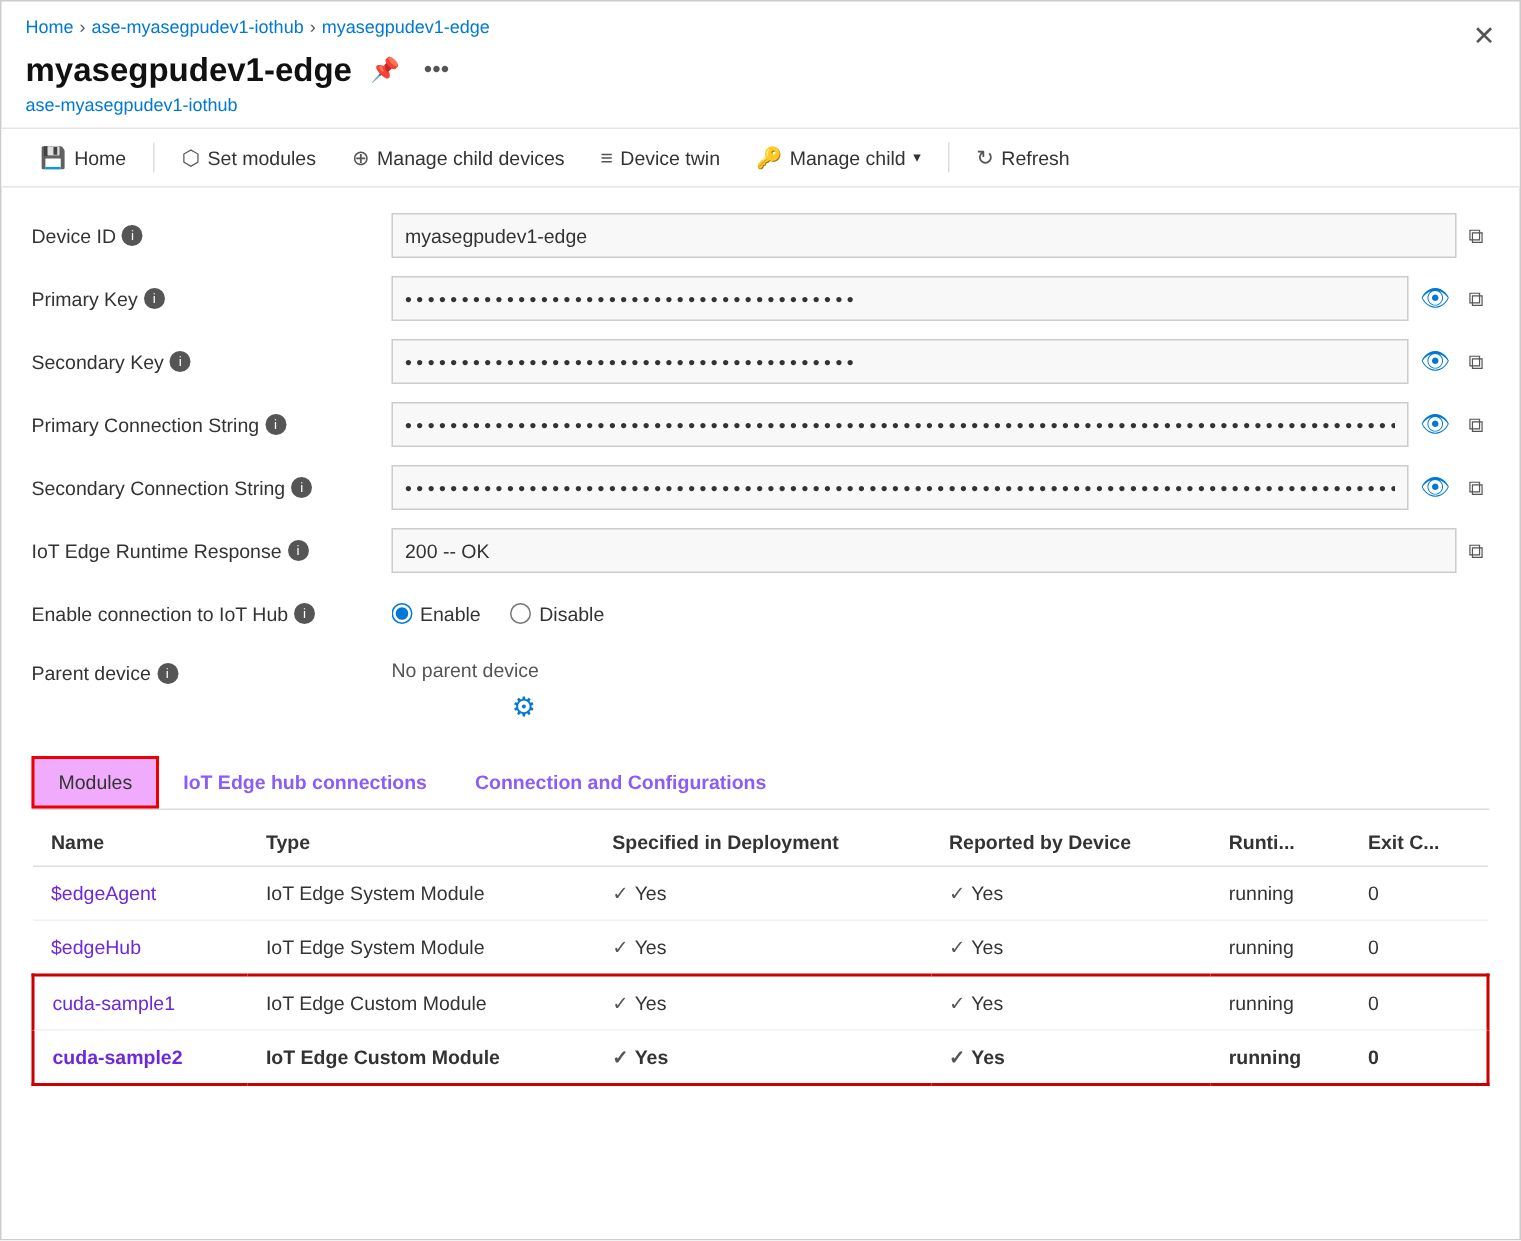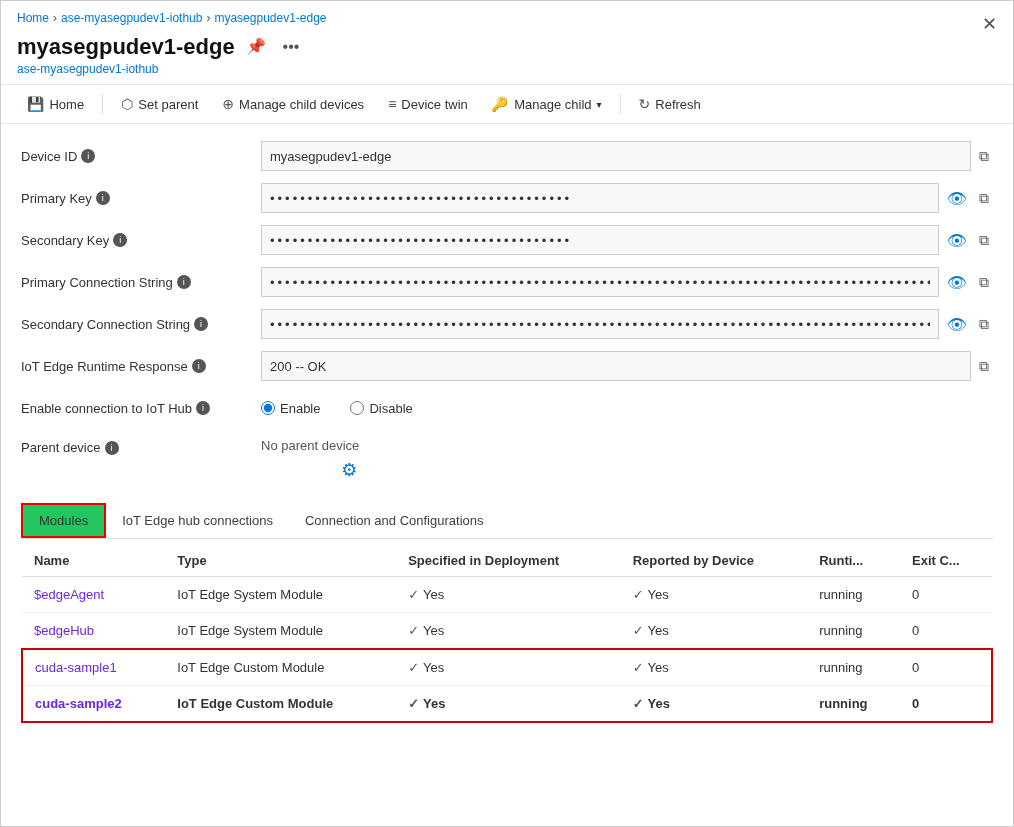--- a/index.html
+++ b/index.html
@@ -31,32 +31,32 @@
     .field-row { display: flex; margin-bottom: 10px; min-height: 32px; }
     .field-label { width: 240px; flex-shrink: 0; font-size: 13px; color: #333; display: flex; align-items: center; gap: 4px; }
     .field-info { display: inline-flex; align-items: center; justify-content: center; width: 14px; height: 14px; border-radius: 50%; background: #555; color: #fff; font-size: 9px; cursor: pointer; flex-shrink: 0; }
     .field-value-wrap { display: flex; align-items: center; gap: 4px; flex: 1; }
     .field-input { flex: 1; height: 30px; border: 1px solid #ccc; padding: 4px 8px; background: #f8f8f8; font-size: 13px; color: #333; outline: none; }
     .field-input.password { letter-spacing: 3px; color: #333; }
     .field-action-btn { background: none; border: none; cursor: pointer; color: #0078d4; font-size: 16px; padding: 4px; }
     .field-copy-btn { background: none; border: none; cursor: pointer; color: #555; font-size: 14px; padding: 4px; }
 
     
-    .radio-group { display: flex; align-items: center; gap: 30px; }
+    .radio-group { display: flex; align-items: center; gap: 20px; }
     .radio-option { display: flex; align-items: center; gap: 5px; cursor: pointer; font-size: 13px; }
     .radio-option input[type="radio"] { accent-color: #0078d4; width: 14px; height: 14px; }
 
     
     .parent-device-wrap { display: flex; flex-direction: column; gap: 4px; align-items: flex-end; }
     .gear-icon-btn { background: none; border: none; cursor: pointer; color: #0078d4; font-size: 18px; padding: 2px; }
 
     
     .tabs-section { margin-top: 20px; border-bottom: 1px solid #ddd; display: flex; gap: 0; }
-    .tab { padding: 8px 16px; cursor: pointer; font-size: 13px; color: #404040; border: none; background: none; }
-    .tab.active { color: #333; border: 2px solid #e00; background: #22c55e; font-weight: 500; }
+    .tab { padding: 8px 16px; cursor: pointer; font-size: 13px; color: #8b5cf6; border: none; background: none; font-weight: bold; }
+    .tab.active { color: #333; border: 2px solid #e00; background: #f0abfc; font-weight: 500; }
 
     
     .table-wrap { margin-top: 6px; }
     .data-table { width: 100%; border-collapse: collapse; }
     .data-table th { text-align: left; font-weight: 600; font-size: 13px; padding: 8px 12px; border-bottom: 1px solid #ddd; color: #333; }
     .data-table td { padding: 10px 12px; border-bottom: 1px solid #f0f0f0; font-size: 13px; }
     .data-table tr:last-child td { border-bottom: none; }
     .link-cell { color: #6d28d9; cursor: pointer; text-decoration: none; }
     .check-yes { display: flex; align-items: center; gap: 4px; }
     .check-mark { color: #555; }
@@ -90,21 +90,21 @@
   </div>
 
   <div class="toolbar">
     <button class="toolbar-btn">
       <span class="tb-icon">💾</span>
       <span>Home</span>
     </button>
     <div class="toolbar-divider"></div>
     <button class="toolbar-btn">
       <span class="tb-icon">⬡</span>
-      <span>Set parent</span>
+      <span>Set modules</span>
     </button>
     <button class="toolbar-btn">
       <span class="tb-icon">⊕</span>
       <span>Manage child devices</span>
     </button>
     <button class="toolbar-btn">
       <span class="tb-icon">≡</span>
       <span>Device twin</span>
     </button>
     <button class="toolbar-btn">

